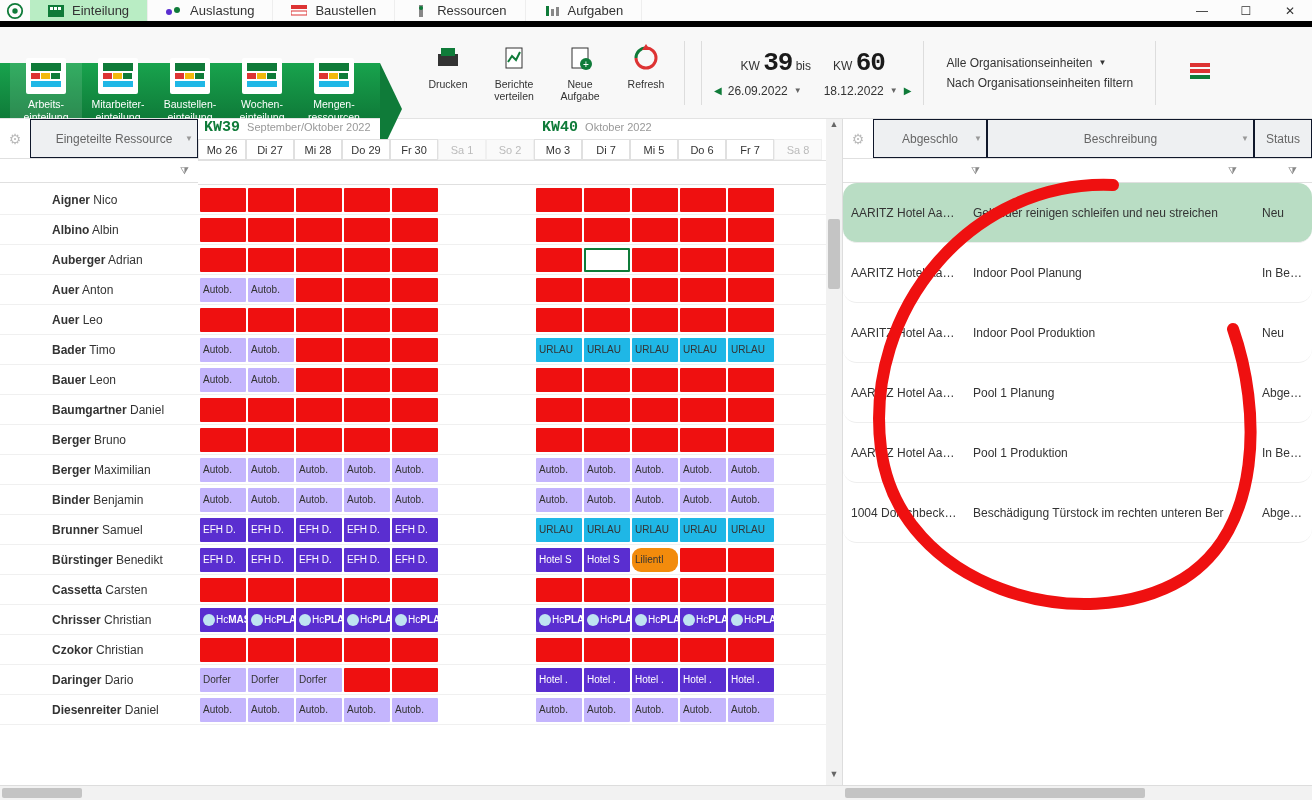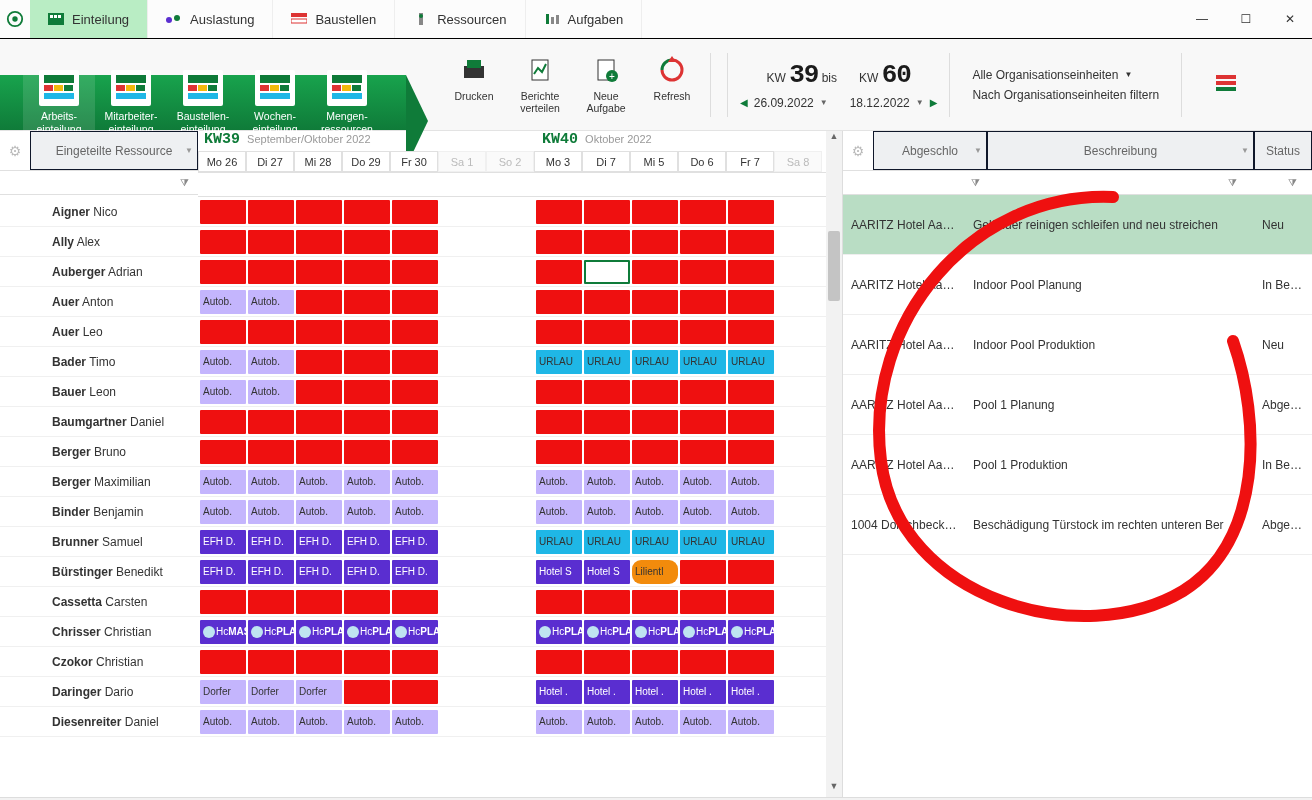--- a/index.html
+++ b/index.html
@@ -1,30 +1,30 @@
 <!DOCTYPE html>
 <html><head>
 <meta charset="utf-8">
 <style>
 * { margin: 0; padding: 0; box-sizing: border-box; font-family: "Segoe UI", Arial, sans-serif; }
 body { width: 1312px; height: 800px; background: #fff; overflow: hidden; position: relative; }
 
 
-.titlebar { height: 39px; display: flex; align-items: stretch; background: #fcfcfc; border-bottom: 1px solid #000000; }
+.titlebar { height: 27px; display: flex; align-items: stretch; background: #fcfcfc; border-bottom: 6px solid #000000; }
 .titlebar .logo { width: 30px; display: flex; align-items: center; justify-content: center; }
 .titlebar .logo svg { width: 18px; height: 18px; }
 .tab { padding: 0 18px; display: flex; align-items: center; gap: 8px; font-size: 13px; color: #333; cursor: pointer; border-right: 1px solid #eee; }
 .tab.active { background: #b9edc4; }
 .tab .ico { width: 16px; height: 12px; display: inline-block; }
 .winbtns { margin-left: auto; display: flex; }
 .winbtns div { width: 44px; display: flex; align-items: center; justify-content: center; font-size: 12px; color: #333; cursor: pointer; }
 
 
 .ribbon { height: 92px; background: #f8f8f8; display: flex; align-items: stretch; border-bottom: 1px solid #e3e3e3; position: relative; }
-.ribbon-green { background: linear-gradient(#18a34d,#0f7b39); display: flex; align-items: center; padding: 0 23px; position: relative; margin-top: 36px; }
+.ribbon-green { background: linear-gradient(#18a34d,#0f7b39); display: flex; align-items: center; padding: 0 10px; position: relative; margin-top: 36px; }
 .ribbon-green::after { content: ""; position: absolute; right: -22px; top: 0; width: 0; height: 0; border-top: 46px solid transparent; border-bottom: 46px solid transparent; border-left: 22px solid #0f7b39; }
 .rbtn { width: 72px; text-align: center; color: #fff; font-size: 10.5px; line-height: 1.15; padding: 6px 2px; cursor: pointer; }
 .rbtn.active { background: rgba(255,255,255,.12); border-radius: 3px; }
 .rbtn .ricon { width: 40px; height: 36px; margin: 0 auto 4px; background: #fff; border-radius: 2px; display: flex; align-items: center; justify-content: center; }
 .ribbon-rest { display: flex; align-items: center; gap: 8px; padding-left: 36px; flex: 1; }
 .gbtn { width: 64px; text-align: center; font-size: 10.5px; color: #333; line-height: 1.15; cursor: pointer; }
 .gbtn .gicon { width: 36px; height: 34px; margin: 0 auto 3px; display: flex; align-items: center; justify-content: center; }
 .vsep { width: 1px; height: 64px; background: #ddd; margin: 0 4px; }
 
 .kw-block { text-align: center; color: #333; font-size: 12px; padding: 0 6px; }
@@ -66,21 +66,21 @@
 .slot.org { background: #f28b0c; border-radius: 9px; }
 .slot.emp { background: transparent; }
 .slot.sel { background: #fff; border: 2px solid #0f7b39; line-height: 20px; }
 .slot .dot { display: inline-block; width: 12px; height: 12px; border-radius: 50%; background: #bfe4f1; margin-right: 1px; vertical-align: middle; }
 
 .vscroll { position: absolute; right: 0; top: 0; bottom: 0; width: 16px; background: #f2f2f2; }
 .vscroll .thumb { position: absolute; left: 2px; right: 2px; top: 100px; height: 70px; background: #c4c4c4; border-radius: 2px; }
 .vscroll .arr { position: absolute; left: 0; right: 0; height: 16px; text-align: center; font-size: 9px; color: #666; cursor: pointer; }
 
 
-.task-row { height: 60px; display: flex; align-items: center; border-bottom: 1px solid #eee; font-size: 12px; color: #333; }
+.task-row { height: 60px; display: flex; align-items: center; border-bottom: 1px solid #eee; font-size: 12px; color: #333; border-radius: 14px; }
 .task-row.sel { background: #b9ddc4; }
 .task-row div { padding: 0 8px; overflow: hidden; white-space: nowrap; text-overflow: ellipsis; }
 .c-bau { width: 122px; }
 .c-desc { flex: 1; }
 .c-stat { width: 58px; }
 
 .red-circle { position: absolute; pointer-events: none; }
 
 .hscroll { height: 15px; background: #f2f2f2; display: flex; border-top: 1px solid #ddd; }
 .hscroll .seg { position: relative; height: 100%; }
@@ -317,21 +317,21 @@
             <div class="slot emp"></div>
             <div class="slot emp"></div>
             <div class="slot red"></div>
             <div class="slot red"></div>
             <div class="slot red"></div>
             <div class="slot red"></div>
             <div class="slot red"></div>
           </div>
   </div>
         <div class="res-row">
-    <div class="res-name"><b>Ally</b> Alex</div>
+    <div class="res-name"><b>Albino</b> Albin</div>
     <div class="slots">
             <div class="slot red"></div>
             <div class="slot red"></div>
             <div class="slot red"></div>
             <div class="slot red"></div>
             <div class="slot red"></div>
             <div class="slot emp"></div>
             <div class="slot emp"></div>
             <div class="slot red"></div>
             <div class="slot red"></div>

